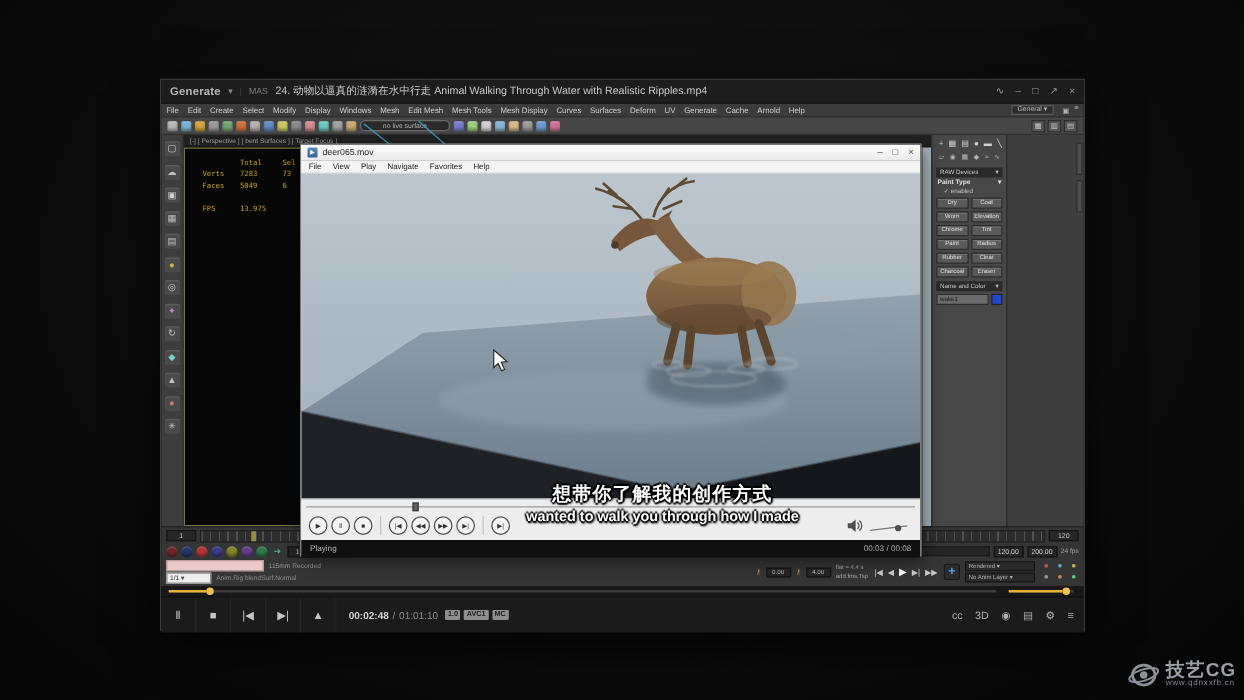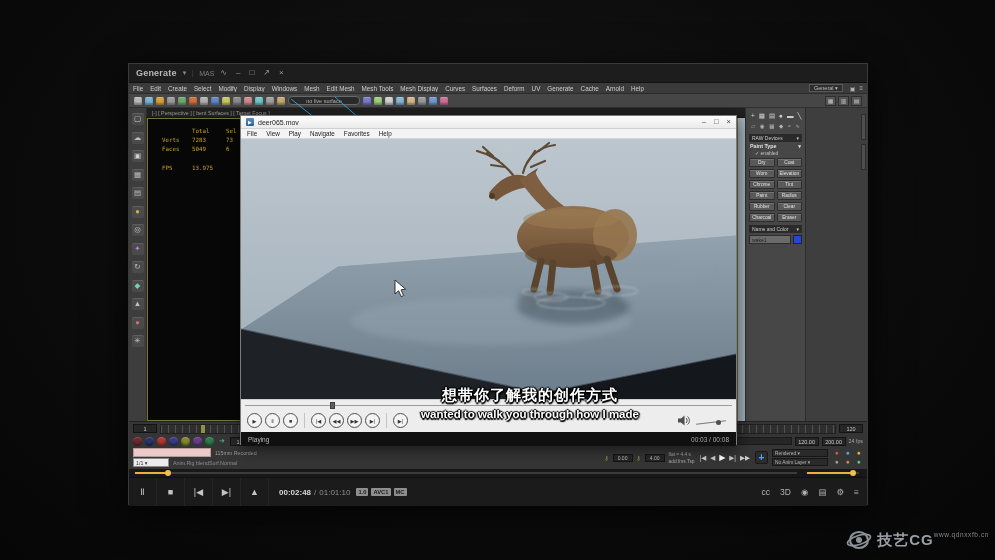--- a/index.html
+++ b/index.html
@@ -188,35 +188,36 @@
     font-weight:bold; white-space:nowrap; text-align:center;
     text-shadow:-1.5px 0 1px #000, 1.5px 0 1px #000, 0 -1.5px 1px #000, 0 1.5px 1px #000, 1px 1px 2px #000; }
   .sub-zh { top:386px; font-size:15px; letter-spacing:1px; }
   .sub-en { top:408px; font-size:11.5px; }
 
   
   .cursor { position:absolute; left:394px; top:279px; z-index:9; }
 
   
   .watermark { position:absolute; right:6px; bottom:8px; display:flex; align-items:center; gap:5px; }
-  .wm-text { display:flex; line-height:1.05;text-align:right; }
+  .wm-text { display:flex; flex-direction:column; line-height:1.05; }
   .wm-brand { font-size:15px; font-weight:bold; color:#9aa0a6; letter-spacing:1px; }
   .wm-url { font-size:6.5px; color:#83898f; letter-spacing:.6px; }
 </style>
 </head>
 <body>
 
 <div class="stage">
 
   <div class="pp-window">
 
     <div class="pp-titlebar">
       <span class="pp-logo">Generate</span>
       <span class="pp-caret">▾</span>
       <span class="pp-badge">MAS</span>
+      <span class="pp-title">24. 动物以逼真的涟漪在水中行走 Animal Walking Through Water with Realistic Ripples.mp4</span>
       <div class="pp-winbtns">
 
       <span>∿</span>
           <span>–</span>
           <span>□</span>
           <span>↗</span>
           <span>×</span>
         </div>
     </div>
 

